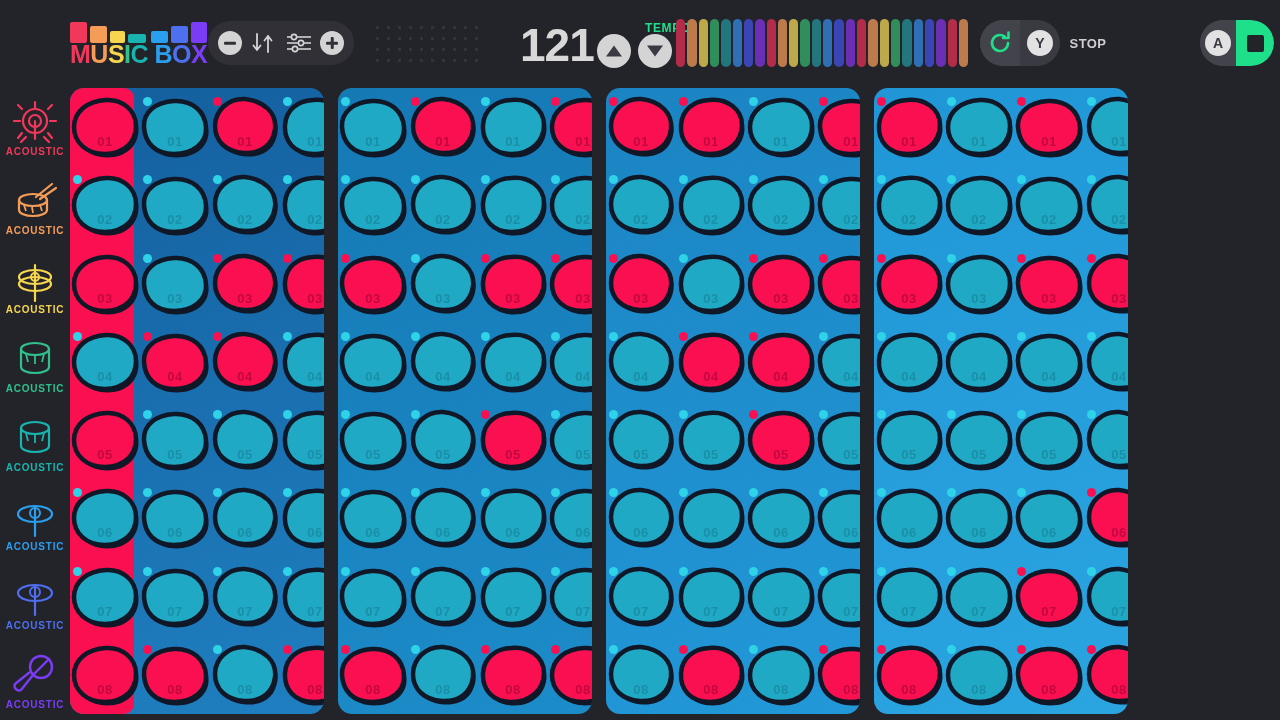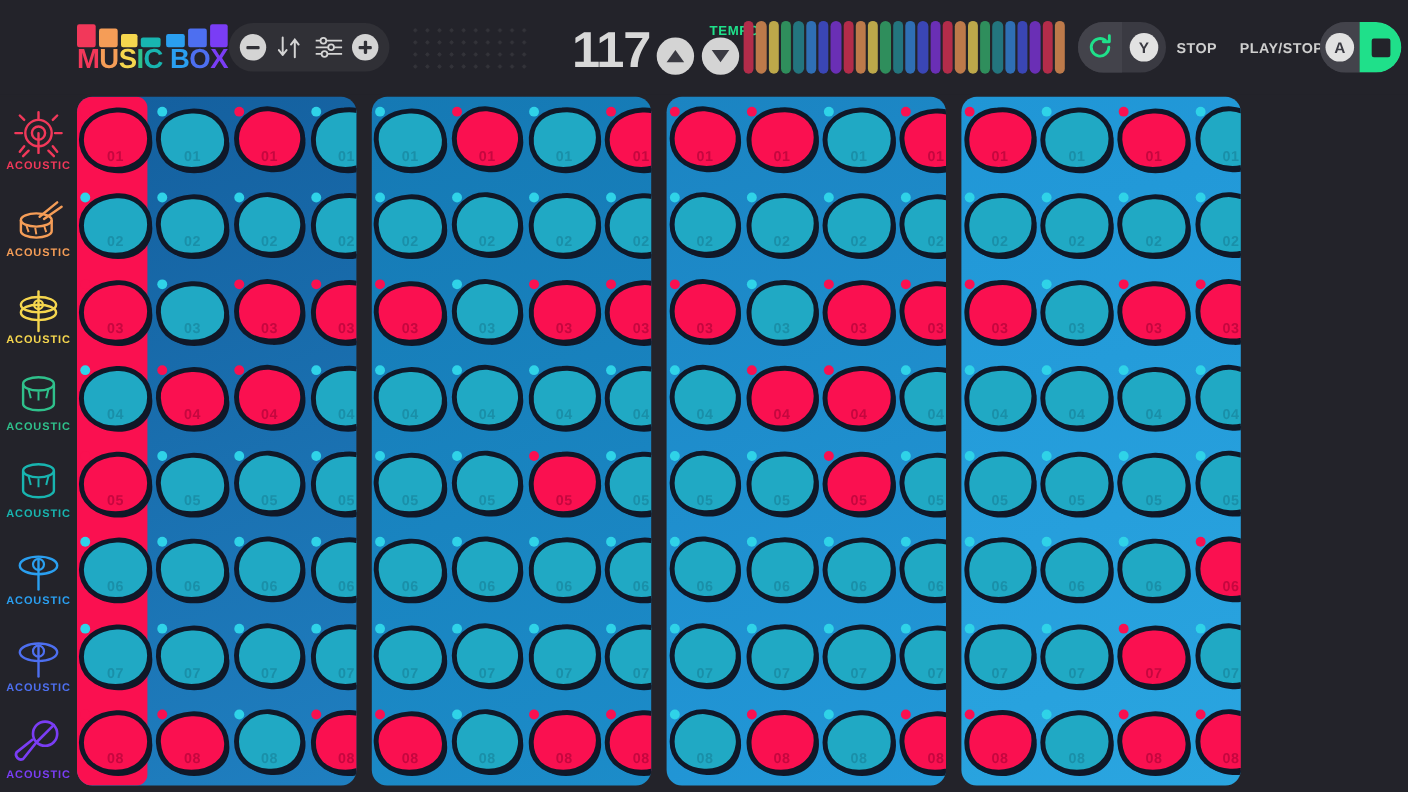--- a/index.html
+++ b/index.html
@@ -209,21 +209,21 @@
         <circle cx="10" cy="7" r="2.6" fill="#303036" stroke="#d4d4d4" stroke-width="1.6"></circle>
         <circle cx="17" cy="13" r="2.6" fill="#303036" stroke="#d4d4d4" stroke-width="1.6"></circle>
         <circle cx="11" cy="19" r="2.6" fill="#303036" stroke="#d4d4d4" stroke-width="1.6"></circle>
       </svg>
       <div class="circ-btn plus"></div>
     </div>
 
     <div id="grille"></div>
 
     <div id="tempo-wrap">
-      <div id="tempo-value">117</div>
+      <div id="tempo-value">121</div>
       <div class="tri-btn up" id="tempo-up">
         <span class="tri"></span>
       </div>
       <div class="tri-btn down" id="tempo-down">
         <span class="tri"></span>
       </div>
       <div id="tempo-label">TEMPO</div>
     </div>
 
     <div id="meter">
@@ -261,21 +261,20 @@
           <path d="M21 13 a8 8 0 1 1 -3.2 -6.4" fill="none" stroke="#1fe08a" stroke-width="2.6" stroke-linecap="round"></path>
           <path d="M21.5 2.5 L21.5 8 L16 8" fill="none" stroke="#1fe08a" stroke-width="2.6" stroke-linecap="round" stroke-linejoin="round"></path>
         </svg>
       </div>
       <div id="reset-right">
         <div class="abxy">Y</div>
       </div>
     </div>
     <div id="reset-label">STOP</div>
 
-    <div id="play-label">PLAY/STOP</div>
     <div id="play-group">
       <div id="play-left">
         <div class="abxy">A</div>
       </div>
       <div id="play-right">
         <div id="stop-square"></div>
       </div>
     </div>
   </div>
 

